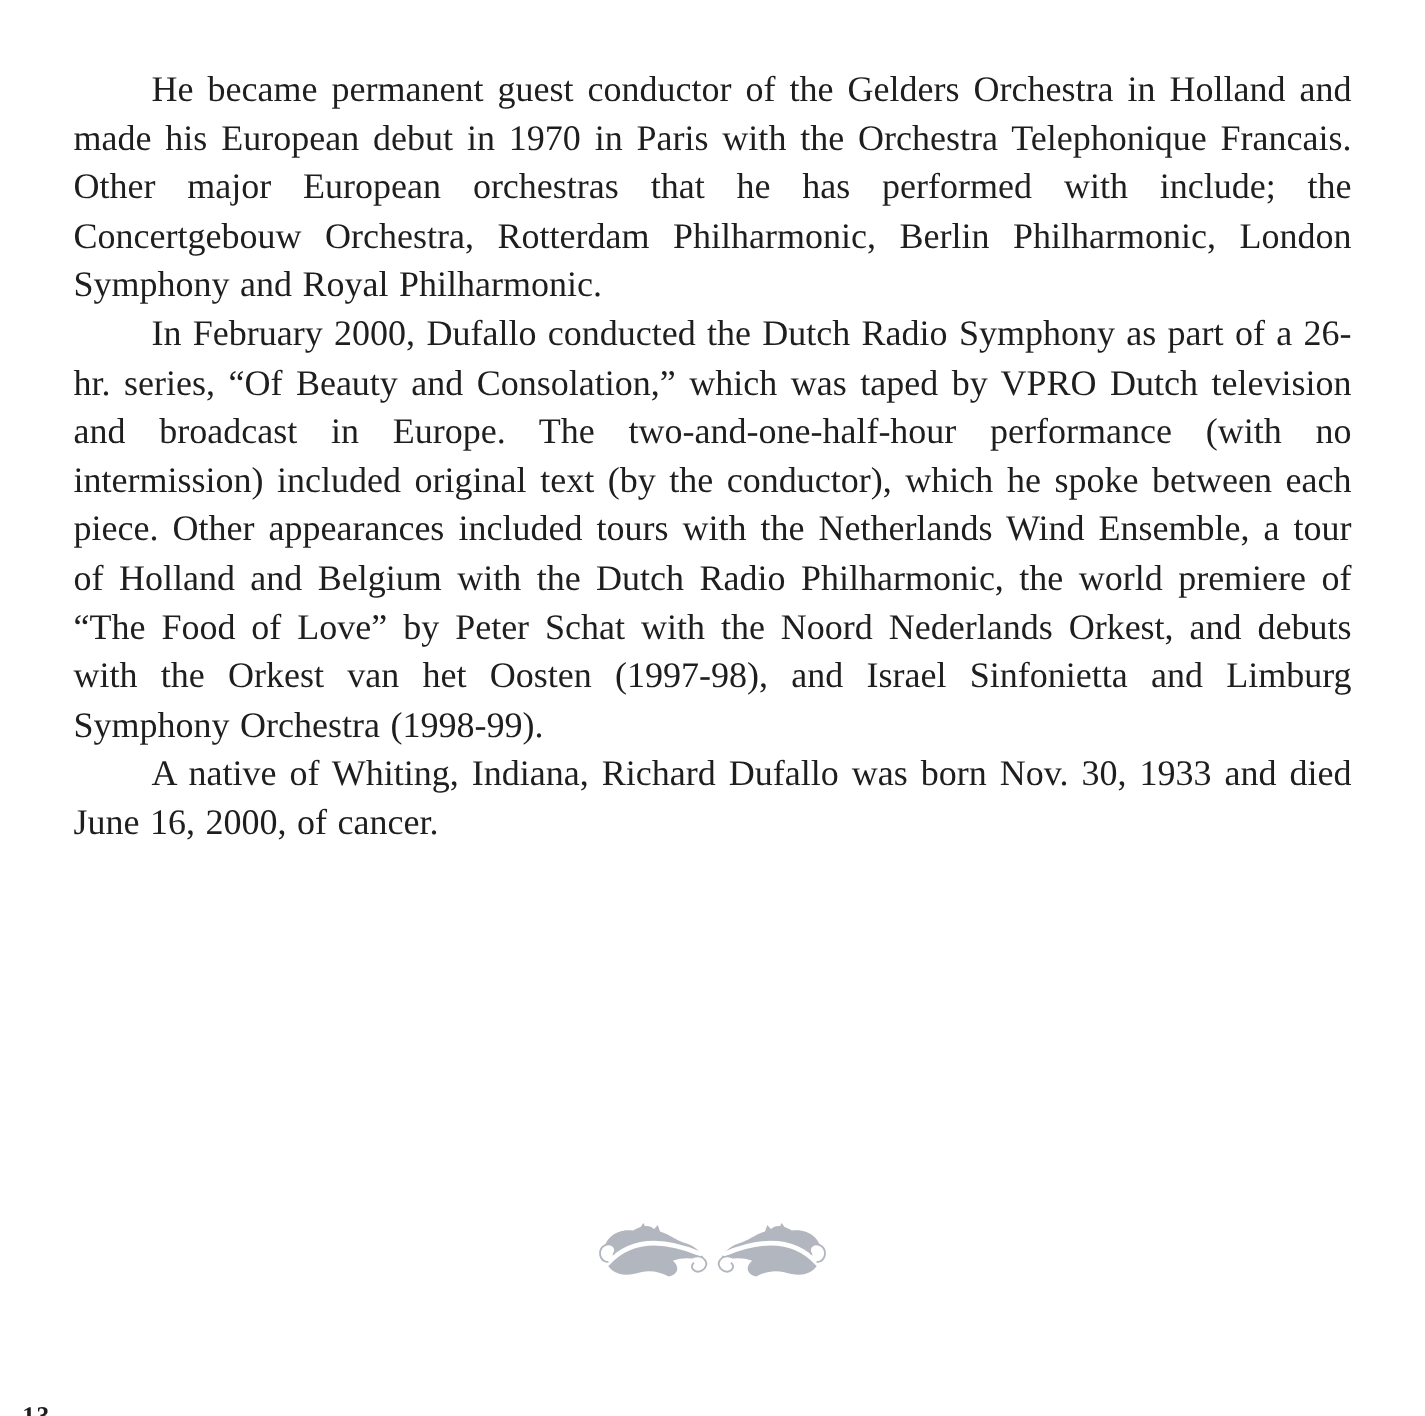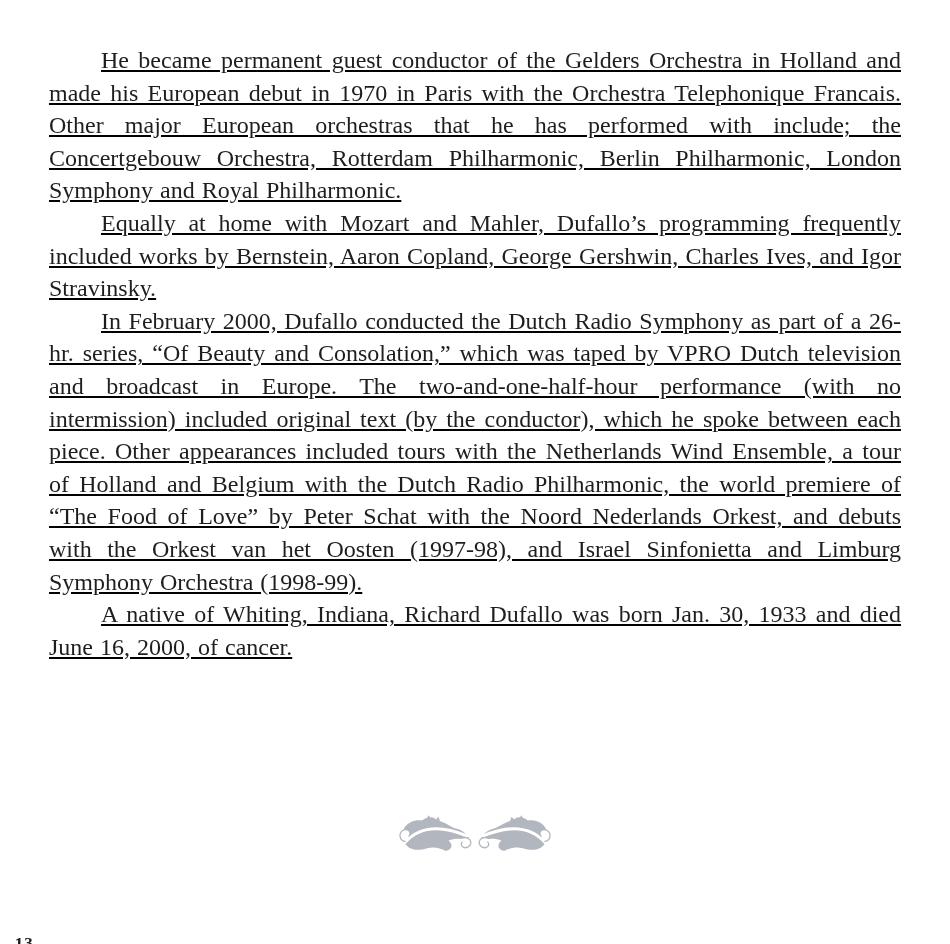--- a/index.html
+++ b/index.html
@@ -12,21 +12,20 @@
     height: 944px;
     overflow: hidden;
     position: relative;
     font-family: "Liberation Serif", "DejaVu Serif", serif;
   }
   .page {
     position: relative;
     width: 950px;
     height: 752px;
     background: #ffffff;
-    text-decoration: underline;
   }
   .text-block {
     padding: 44px 49px 0 49px;
     color: #1e1e1e;
   }
   .text-block p {
     margin: 0;
     font-size: 24px;
     line-height: 32.6px;
     text-align: justify;
@@ -56,23 +55,22 @@
     color: #1e1e1e;
   }
 </style>
 </head>
 <body>
 
 <div class="page">
 
   <div class="text-block">
     <p>He became permanent guest conductor of the Gelders Orchestra in Holland and made his European debut in 1970 in Paris with the Orchestra Telephonique Francais. Other major European orchestras that he has performed with include; the Concertgebouw Orchestra, Rotterdam Philharmonic, Berlin Philharmonic, London Symphony and Royal Philharmonic.</p>
-    <p>Equally at home with Mozart and Mahler, Dufallo’s programming frequently included works by Bernstein, Aaron Copland, George Gershwin, Charles Ives, and Igor Stravinsky.</p>
     <p>In February 2000,  Dufallo conducted the Dutch Radio Symphony as part of a 26-hr. series, “Of Beauty and Consolation,” which was taped by VPRO Dutch television and broadcast in Europe. The two-and-one-half-hour performance (with no intermission) included original text (by the conductor), which he spoke between each piece. Other appearances included tours with the Netherlands Wind Ensemble, a tour of Holland and Belgium with the Dutch Radio Philharmonic, the world premiere of “The Food of Love” by Peter Schat with the Noord Nederlands Orkest, and debuts with the Orkest van het Oosten (1997-98), and Israel Sinfonietta and Limburg Symphony Orchestra (1998-99).</p>
-    <p>A native of Whiting, Indiana, Richard Dufallo was born Jan. 30, 1933 and died June 16, 2000, of cancer.</p>
+    <p>A native of Whiting, Indiana, Richard Dufallo was born Nov. 30, 1933 and died June 16, 2000, of cancer.</p>
   </div>
 
   <div class="ornament">
     <svg width="156" height="42" viewBox="0 0 170 46" aria-hidden="true">
       <defs>
         <g id="flourish-half">
           <path d="M7 29 C2 17 12 5 27 7 C33 3 40 2 43 7 C52 8 57 14 66 16.5 C73 18.5 78 24 79.5 30 C72 26.5 63 26.5 56 29 C61 33 60.5 39 53 40.5 C46.5 37 39.5 35.5 32.5 37.5 C21 41 10.5 39.5 7 29 Z" fill="#b2b6be"></path>
           <path d="M30 8 L34.5 1.5 L38 8.5 Z M40 8.5 L45 3 L47.5 10 Z" fill="#b2b6be"></path>
           <path d="M8.5 31 C23 15 45 11 76 24" fill="none" stroke="#ffffff" stroke-width="3.4" stroke-linecap="round"></path>
           <path d="M9 30 C2 29.5 0.5 20.5 7 17.5 C12 15.5 16 20.5 12.5 24.5" fill="#ffffff" stroke-width="1.4" stroke="#b2b6be"></path>

